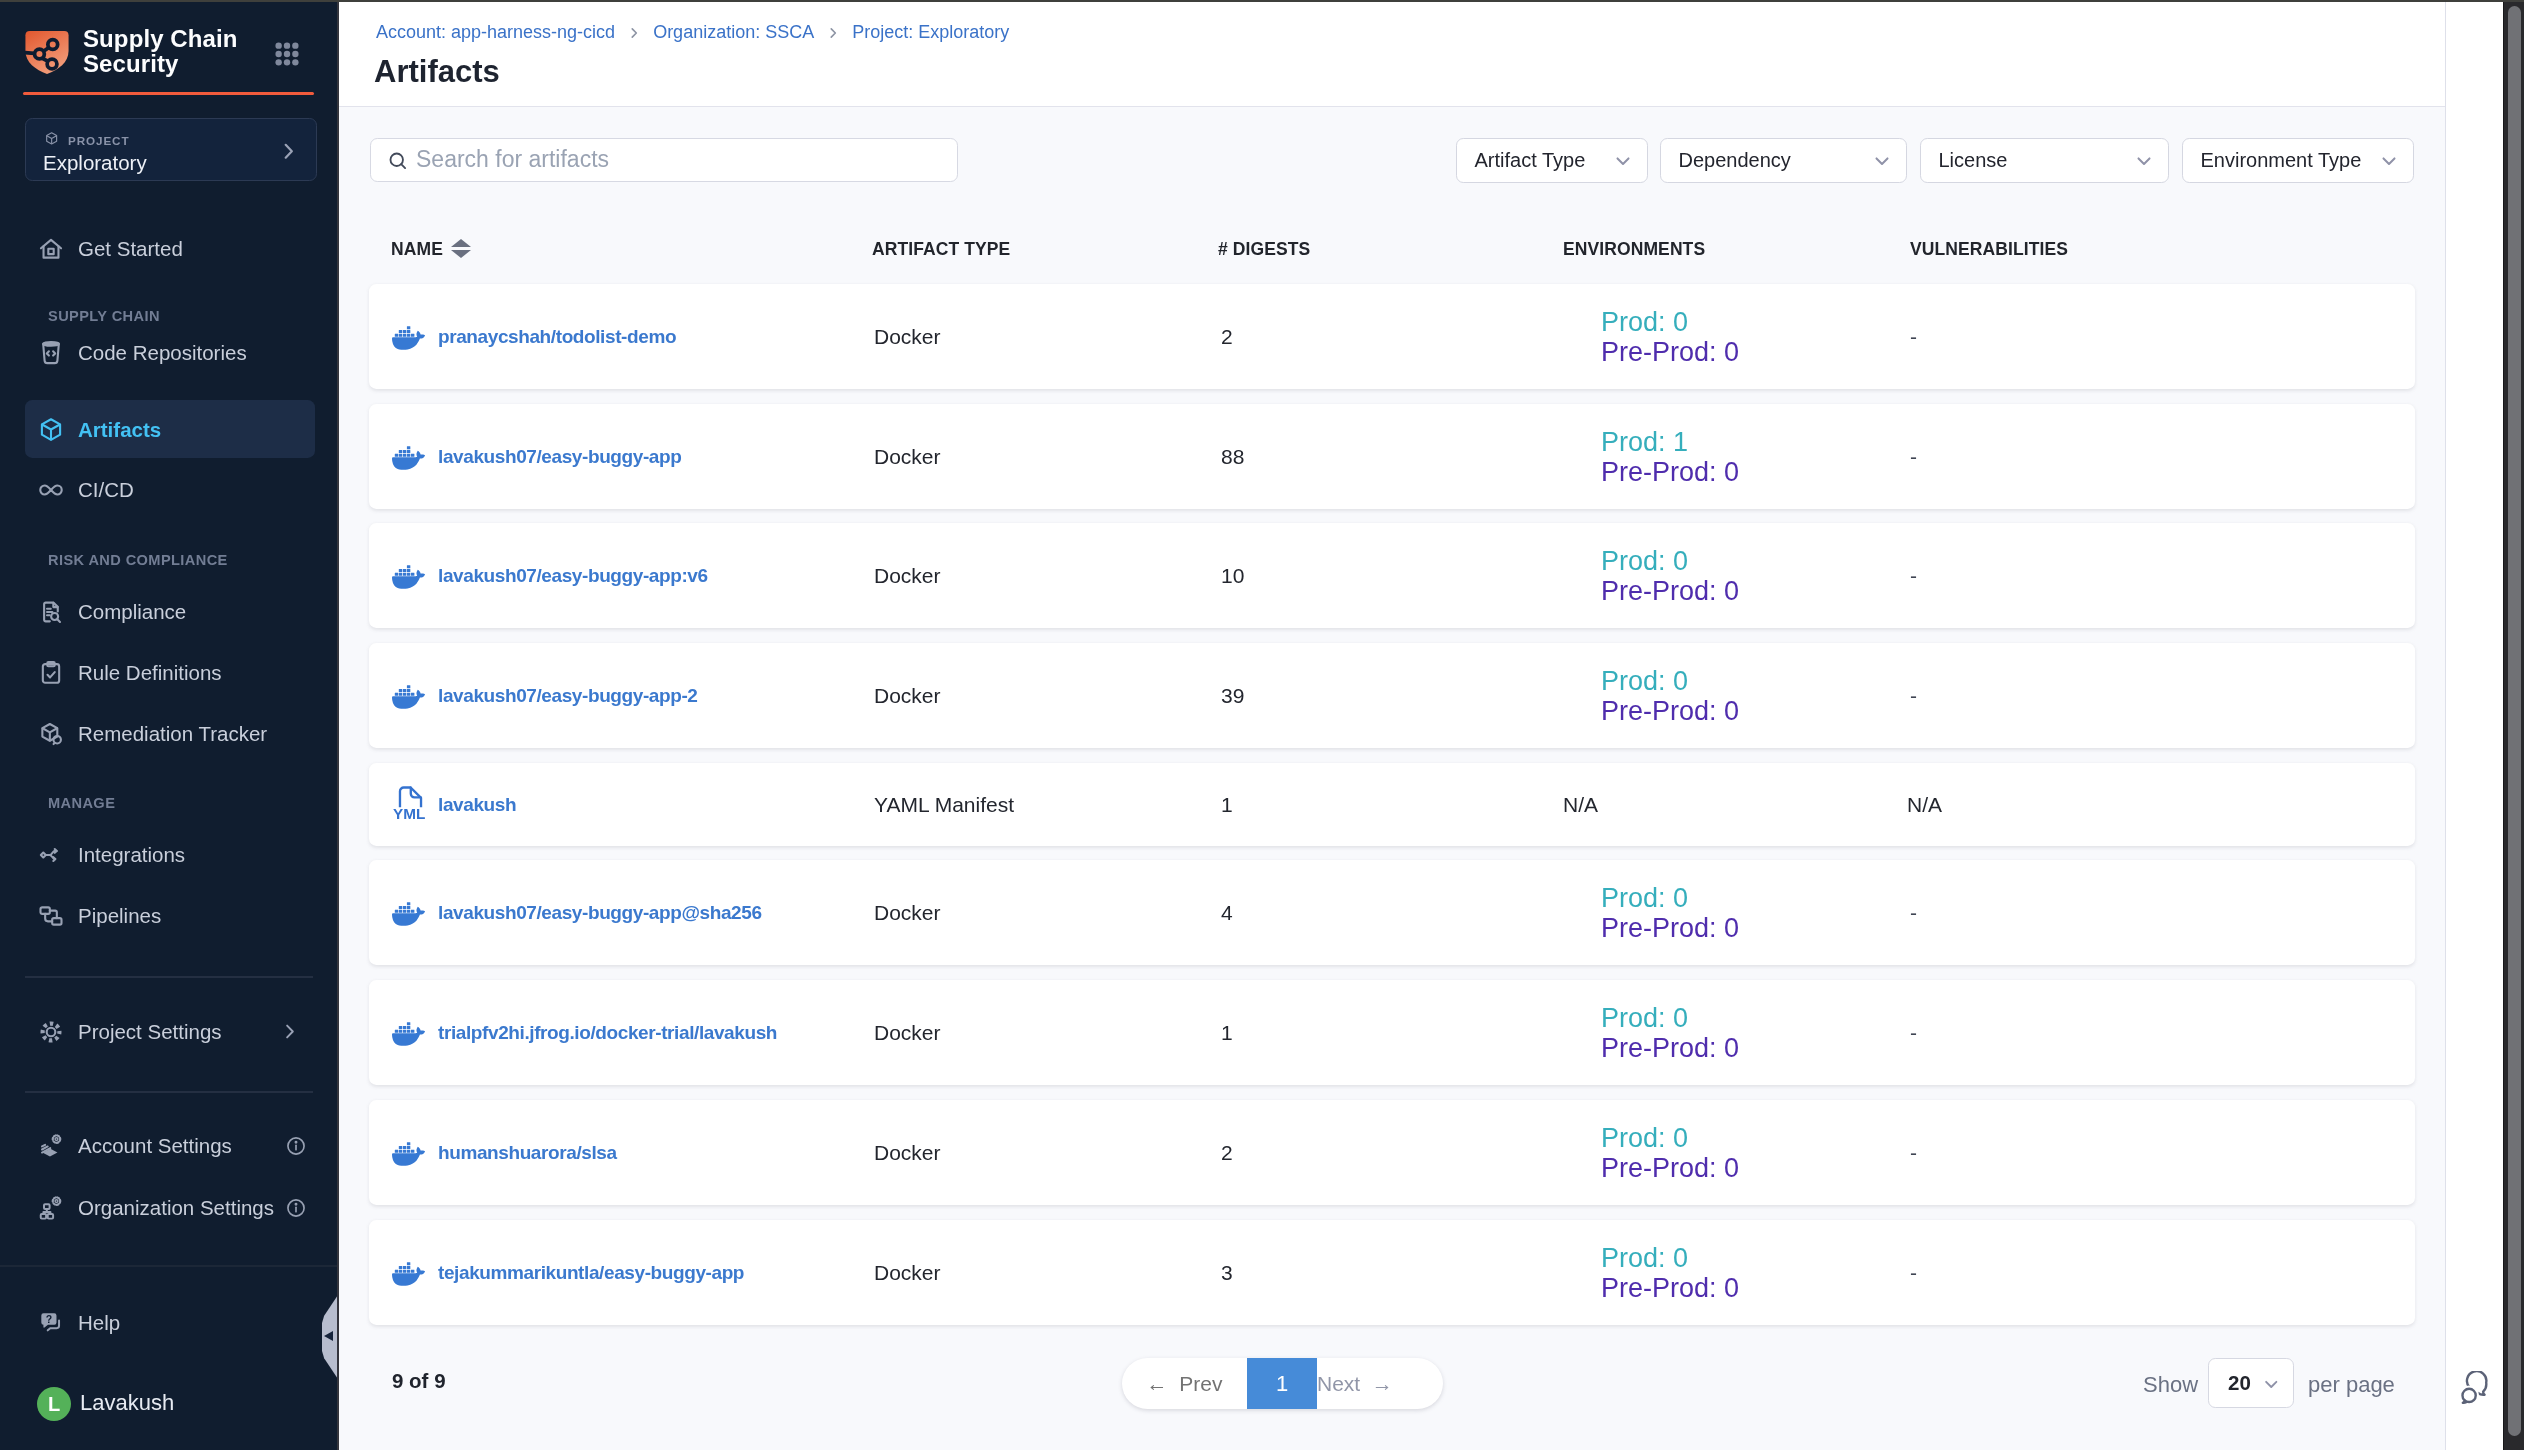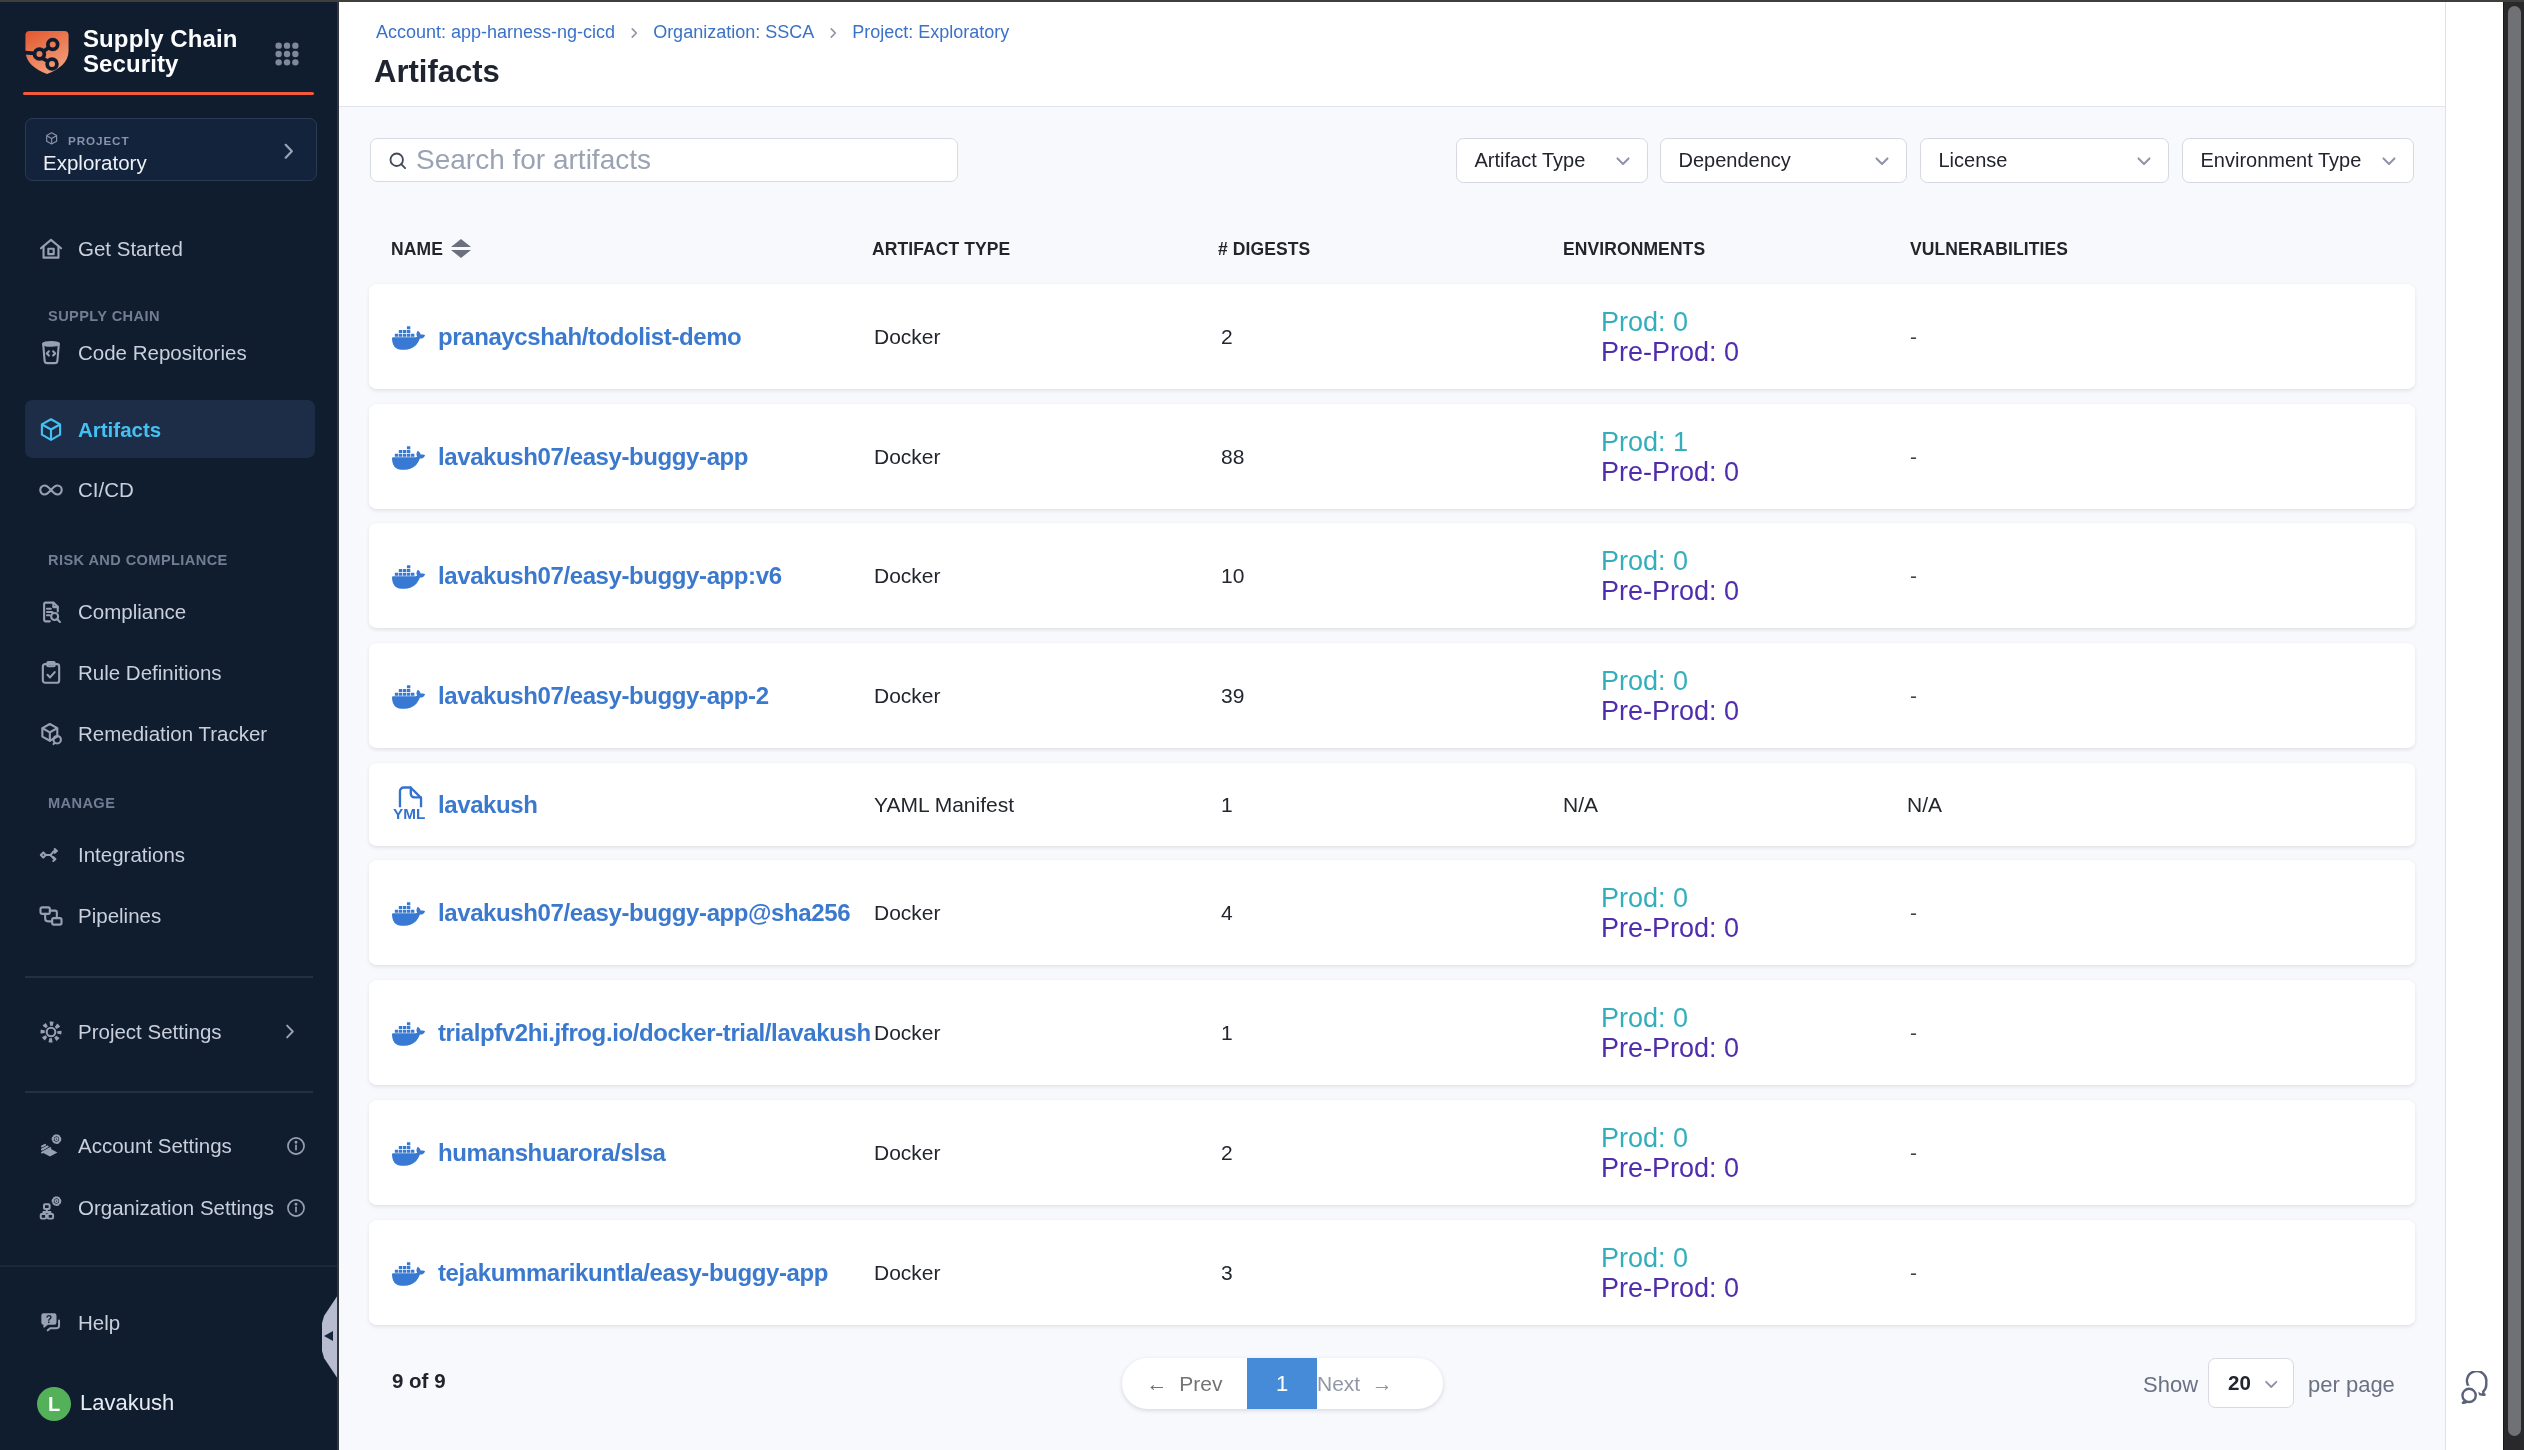--- a/index.html
+++ b/index.html
@@ -25,30 +25,30 @@
 .uname{position:absolute;left:80px;top:1390px;font-size:22px;color:#e7ebf2}
 .notchclip{position:absolute;left:322px;top:1296px;width:15.3px;height:82px;z-index:40}
 .notch{position:absolute;left:0;top:0;width:15.3px;height:82px;background:#b7bdce;clip-path:polygon(100% 0%,14% 24%,0% 33%,0% 67%,14% 76%,100% 100%)}
 .notch-tri{position:absolute;left:324px;top:1331px;width:0;height:0;border-top:5.8px solid transparent;border-bottom:5.8px solid transparent;border-right:9.5px solid #16243c;z-index:41}
 .sideedge{position:absolute;left:337px;top:0;width:2.2px;height:1451px;background:#34353d;z-index:30}
 .bc{position:absolute;left:376px;top:22px;display:flex;align-items:center;gap:12px;font-size:18px;color:#3a72c8;white-space:nowrap}
 .title{position:absolute;left:374px;top:54px;font-size:31px;font-weight:700;color:#1e2430}
 .hline{position:absolute;left:338px;top:106px;width:2108px;height:1.5px;background:#e2e3ec}
 .panel{position:absolute;left:338px;top:107px;width:2108px;height:1344px;background:#f8f9fc}
 .search{position:absolute;left:32px;top:31px;width:588px;height:44px;background:#fff;border:1.5px solid #d7d9e3;border-radius:7.3px}
-.search span{position:absolute;left:45px;top:0;line-height:41px;font-size:28px;color:#9aa3b3}
+.search span{position:absolute;left:45px;top:0;line-height:41px;font-size:23px;color:#9aa3b3}
 .filter{position:absolute;top:31px;height:45px;background:#fff;border:1.5px solid #d5d7e1;border-radius:7.3px;font-size:20px;color:#23252e;line-height:42px;padding-left:17.5px}
 .fchev{position:absolute;right:13px;top:11px}
 .th{position:absolute;top:132px;font-size:17.5px;font-weight:700;letter-spacing:0.1px;color:#22252c;white-space:nowrap}
 .sortic{position:absolute;left:113px;top:132px;width:20.5px;height:19px}
 .sortic b{position:absolute;left:0;width:0;height:0;border-left:10.2px solid transparent;border-right:10.2px solid transparent}
 .card{position:absolute;left:31px;width:2046px;background:#fff;border-radius:7.3px;box-shadow:0 1.5px 3.7px rgba(96,97,112,.14)}
 .vc{position:absolute;top:50%;transform:translateY(-50%)}
 .cic{position:absolute;left:23.4px}
-.cname{left:69px;color:#3b79ce;font-weight:700;font-size:24px;letter-spacing:-0.4px;white-space:nowrap}
+.cname{left:69px;color:#3b79ce;font-weight:700;font-size:19px;letter-spacing:-0.4px;white-space:nowrap}
 .ctype{left:505px;color:#23262e;font-size:21px;white-space:nowrap}
 .cdig{left:852px;color:#23262e;font-size:21px}
 .cenv{left:1232px;font-size:27px;line-height:30px;white-space:nowrap}
 .cena{left:1194px;color:#23262e;font-size:21px}
 .cvul{left:1541px;color:#3f4553;font-size:21px}
 .cvna{left:1538px;color:#23262e;font-size:21px}
 .teal{color:#35aebc}
 .purp{color:#4f2dad}
 .yml-t{position:absolute;left:24px;top:42px;font-size:15.3px;font-weight:700;color:#3472cf;letter-spacing:0px}
 .nine{position:absolute;left:54px;top:1262px;font-size:20.5px;font-weight:700;color:#20242d}

